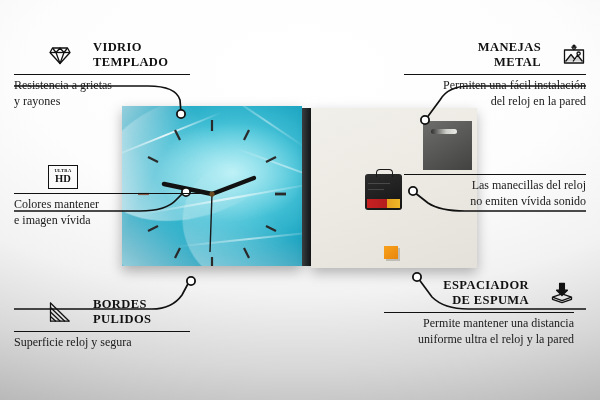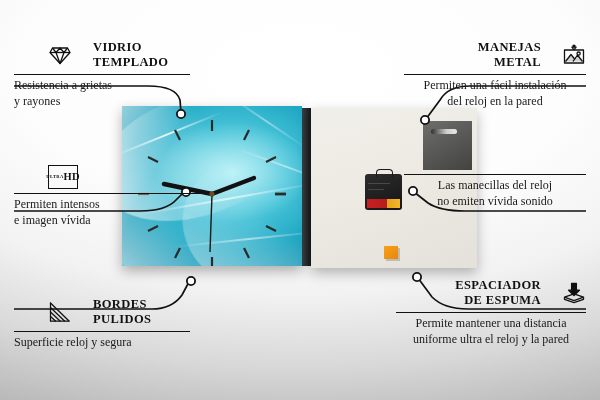--- a/index.html
+++ b/index.html
@@ -97,26 +97,26 @@
   }
   .feat.left .head{justify-content:flex-start;}
   .feat.right .head{justify-content:flex-end;}
   .feat .title{white-space:pre-line;}
   .feat.left .title{text-align:left;}
   .feat.right .title{text-align:right;}
   .rule{height:1.4px;background:#111;margin:4px 0 3px;}
   .feat .desc{
     font-size:12px;line-height:1.32;color:#1a1a1a;white-space:pre-line;
   }
-  .feat.right .desc{text-align:center;}
+  .feat.right .desc{text-align:right;}
   .icon{flex:0 0 auto;width:24px;height:22px;display:block;}
 
   .ultrahd{
     flex:0 0 auto;width:28px;height:22px;border:1.7px solid #111;
-    display:flex;flex-direction:row;align-items:center;justify-content:center;
+    display:flex;flex-direction:column;align-items:center;justify-content:center;
     line-height:1;
   }
   .ultrahd .u1{font-size:4.6px;font-weight:bold;letter-spacing:.3px;}
   .ultrahd .u2{font-size:10.5px;font-weight:bold;letter-spacing:.2px;}
 </style>
 </head>
 <body>
 
 <div id="stage">
 
@@ -209,21 +209,21 @@
   </div>
 
   <div class="feat left" style="left:14px;top:165px;width:190px;">
     <div class="head">
       <span class="ultrahd">
         <span class="u1">ultra</span>
         <span class="u2">HD</span>
       </span>
     </div>
     <div class="rule"></div>
-    <div class="desc">Permiten intensos
+    <div class="desc">Colores mantener
 e imagen vívida</div>
   </div>
 
   <div class="feat left" style="left:14px;top:297px;width:176px;">
     <div class="head">
       <svg class="icon" viewBox="0 0 24 22">
         <g stroke="#111" stroke-width="1.25" stroke-linecap="round">
           <line x1="2.5" y1="2" x2="21" y2="20"></line>
           <line x1="2.5" y1="6.5" x2="16.5" y2="20"></line>
           <line x1="2.5" y1="11" x2="12" y2="20"></line>
@@ -258,21 +258,21 @@
     <div class="desc">Permiten una fácil instalación
 del reloj en la pared</div>
   </div>
 
   <div class="feat right" style="left:404px;top:170px;width:182px;">
     <div class="rule"></div>
     <div class="desc">Las manecillas del reloj
 no emiten vívida sonido</div>
   </div>
 
-  <div class="feat right" style="left:396px;top:278px;width:190px;">
+  <div class="feat right" style="left:384px;top:278px;width:190px;">
     <div class="head">
       <span class="title">ESPACIADOR
 DE ESPUMA</span>
       <svg class="icon" viewBox="0 0 24 22">
         <g fill="none" stroke="#111" stroke-width="1.3" stroke-linejoin="round">
           <path d="M9.6,1.5 L14.4,1.5 L14.4,8.2 L17.4,8.2 L12,13.6 L6.6,8.2 L9.6,8.2 Z" fill="#111"></path>
           <path d="M12,11.8 L21.5,15.2 L12,18.6 L2.5,15.2 Z"></path>
           <path d="M2.5,15.2 L2.5,17.3 L12,20.7 L21.5,17.3 L21.5,15.2"></path>
         </g>
       </svg>

